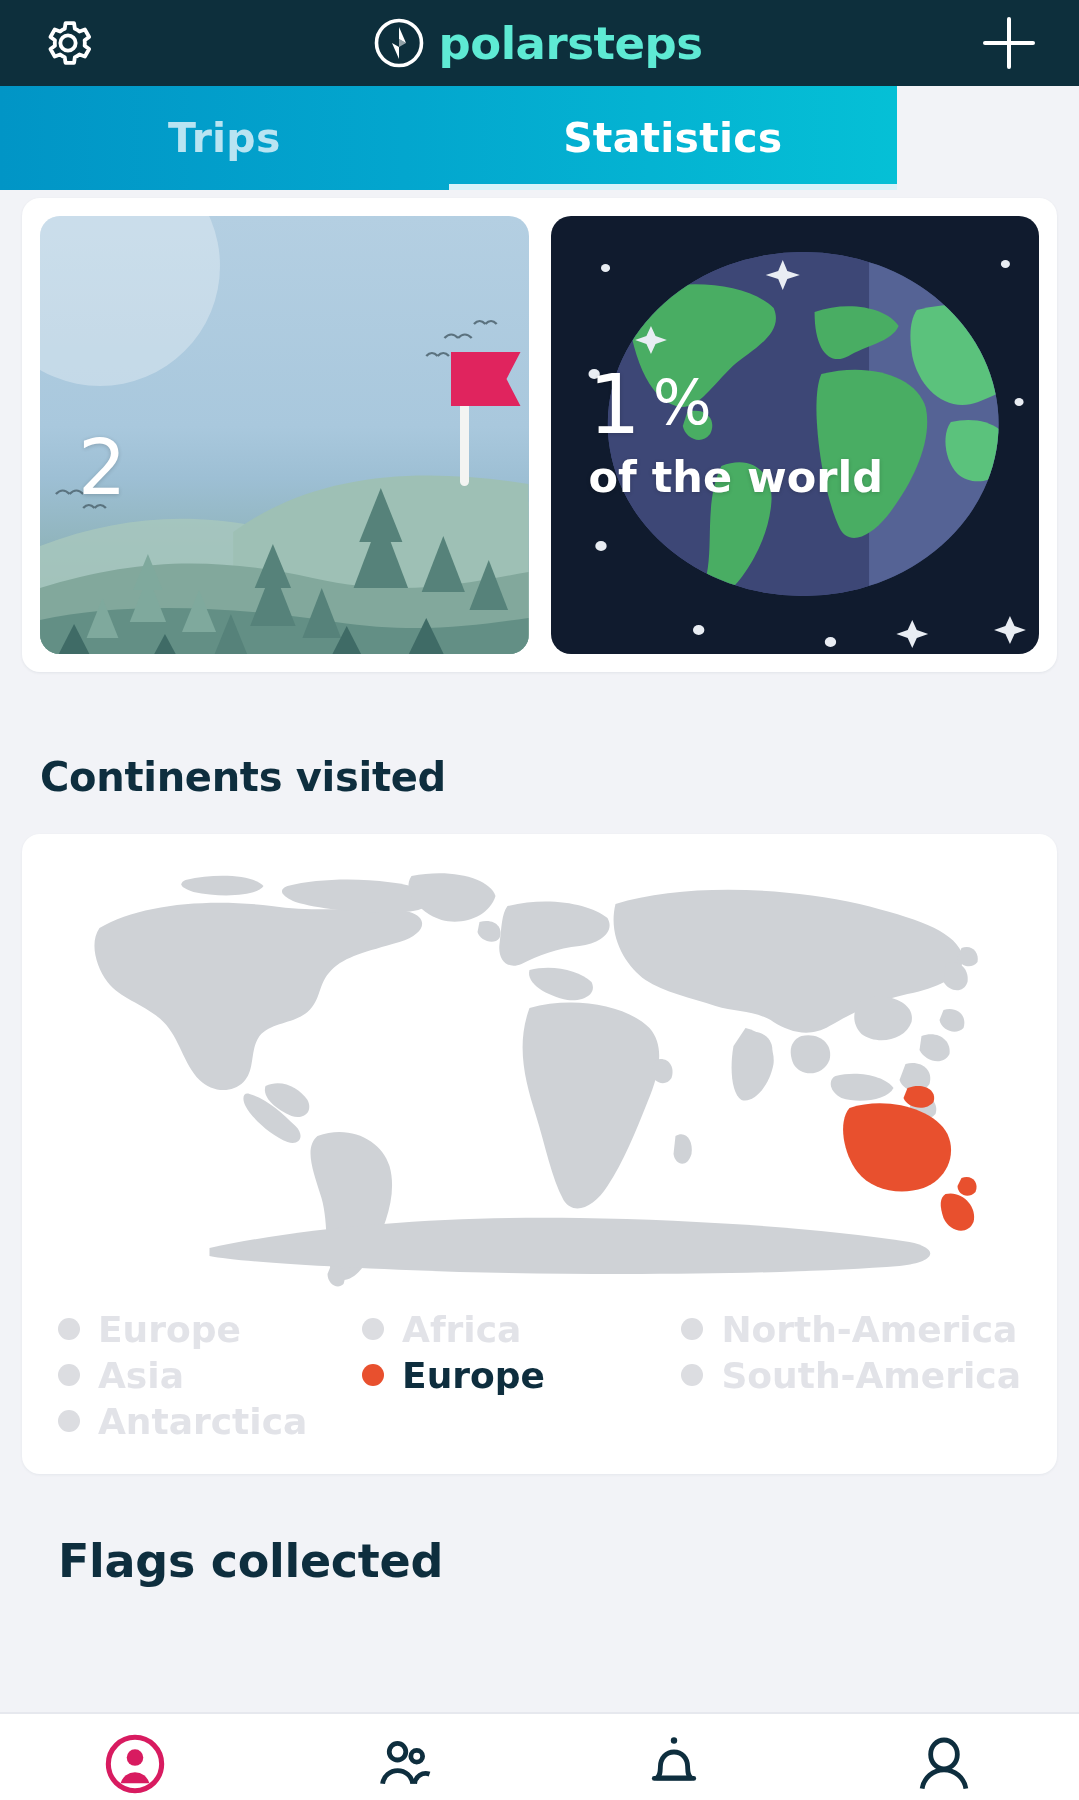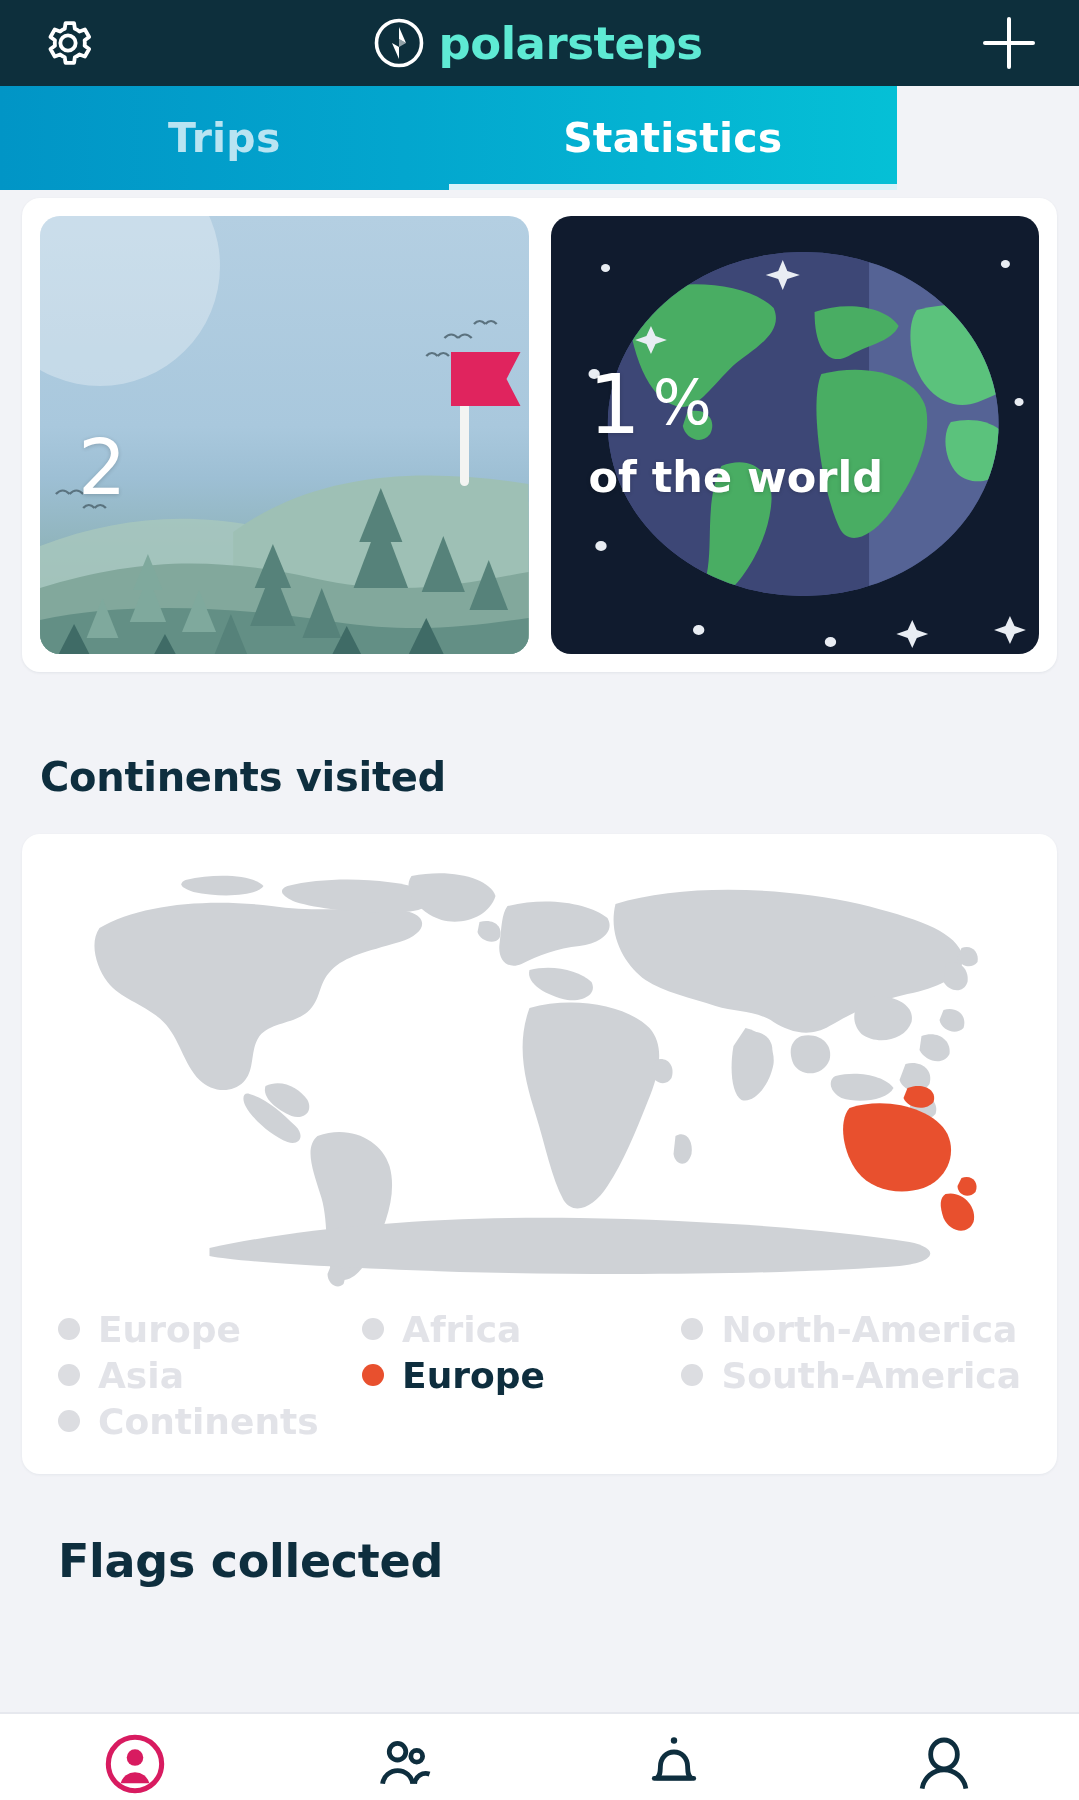--- a/index.html
+++ b/index.html
@@ -344,21 +344,21 @@
           <div class="legend-item">
             <span class="legend-dot"></span>
             <span class="legend-text">Europe</span>
           </div>
           <div class="legend-item">
             <span class="legend-dot"></span>
             <span class="legend-text">Asia</span>
           </div>
           <div class="legend-item">
             <span class="legend-dot"></span>
-            <span class="legend-text">Continents</span>
+            <span class="legend-text">Antarctica</span>
           </div>
         </div>
 
         <div class="legend-col">
           <div class="legend-item">
             <span class="legend-dot"></span>
             <span class="legend-text">Africa</span>
           </div>
           <div class="legend-item visited">
             <span class="legend-dot"></span>

